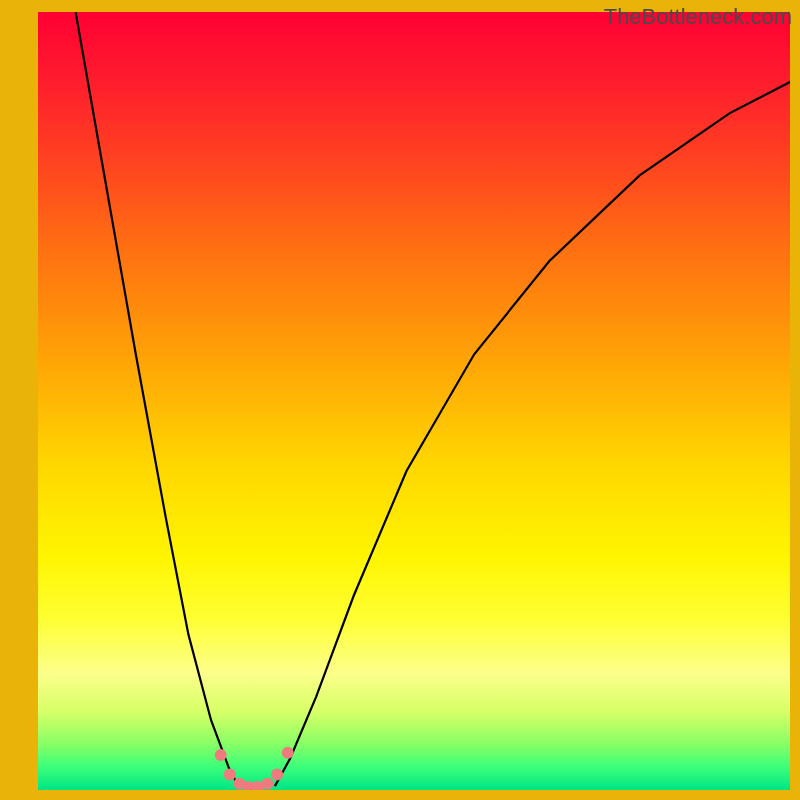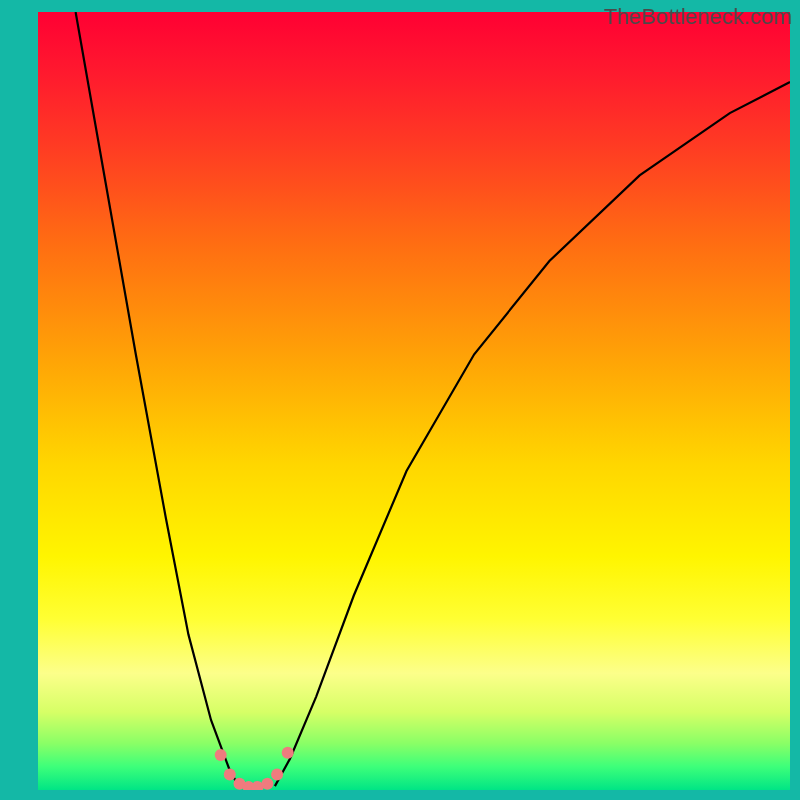--- a/index.html
+++ b/index.html
@@ -1,16 +1,16 @@
 <!DOCTYPE html>
 <html><head>
 <meta charset="utf-8">
 <style>
 html,body{margin:0;padding:0;width:800px;height:800px;background:#000;overflow:hidden}
-.frame{position:absolute;left:0;top:0;width:800px;height:800px;background:#14b8a6}
+.frame{position:absolute;left:0;top:0;width:800px;height:800px;background:#eab308}
 .plot{position:absolute;left:38px;top:12px;width:752px;height:778px;
   background:linear-gradient(to bottom,
     #ff0033 0%,
     #ff1a2e 8%,
     #ff3e22 18%,
     #ff6e12 30%,
     #ffa506 45%,
     #ffd600 58%,
     #fff500 70%,
     #ffff33 78%,

